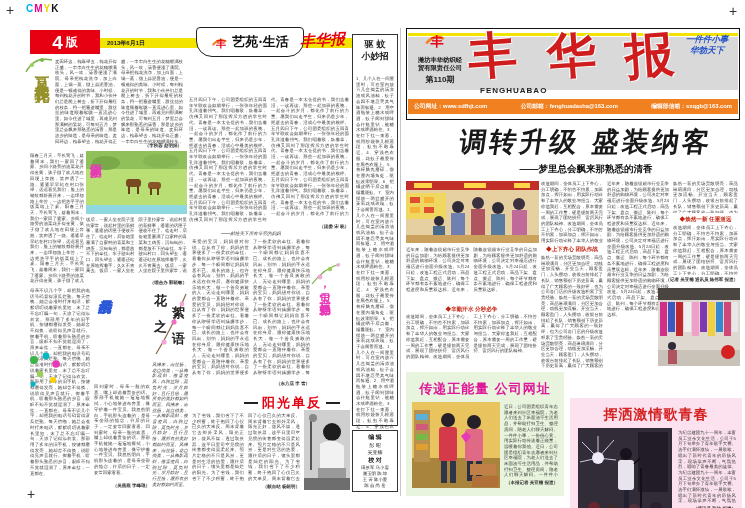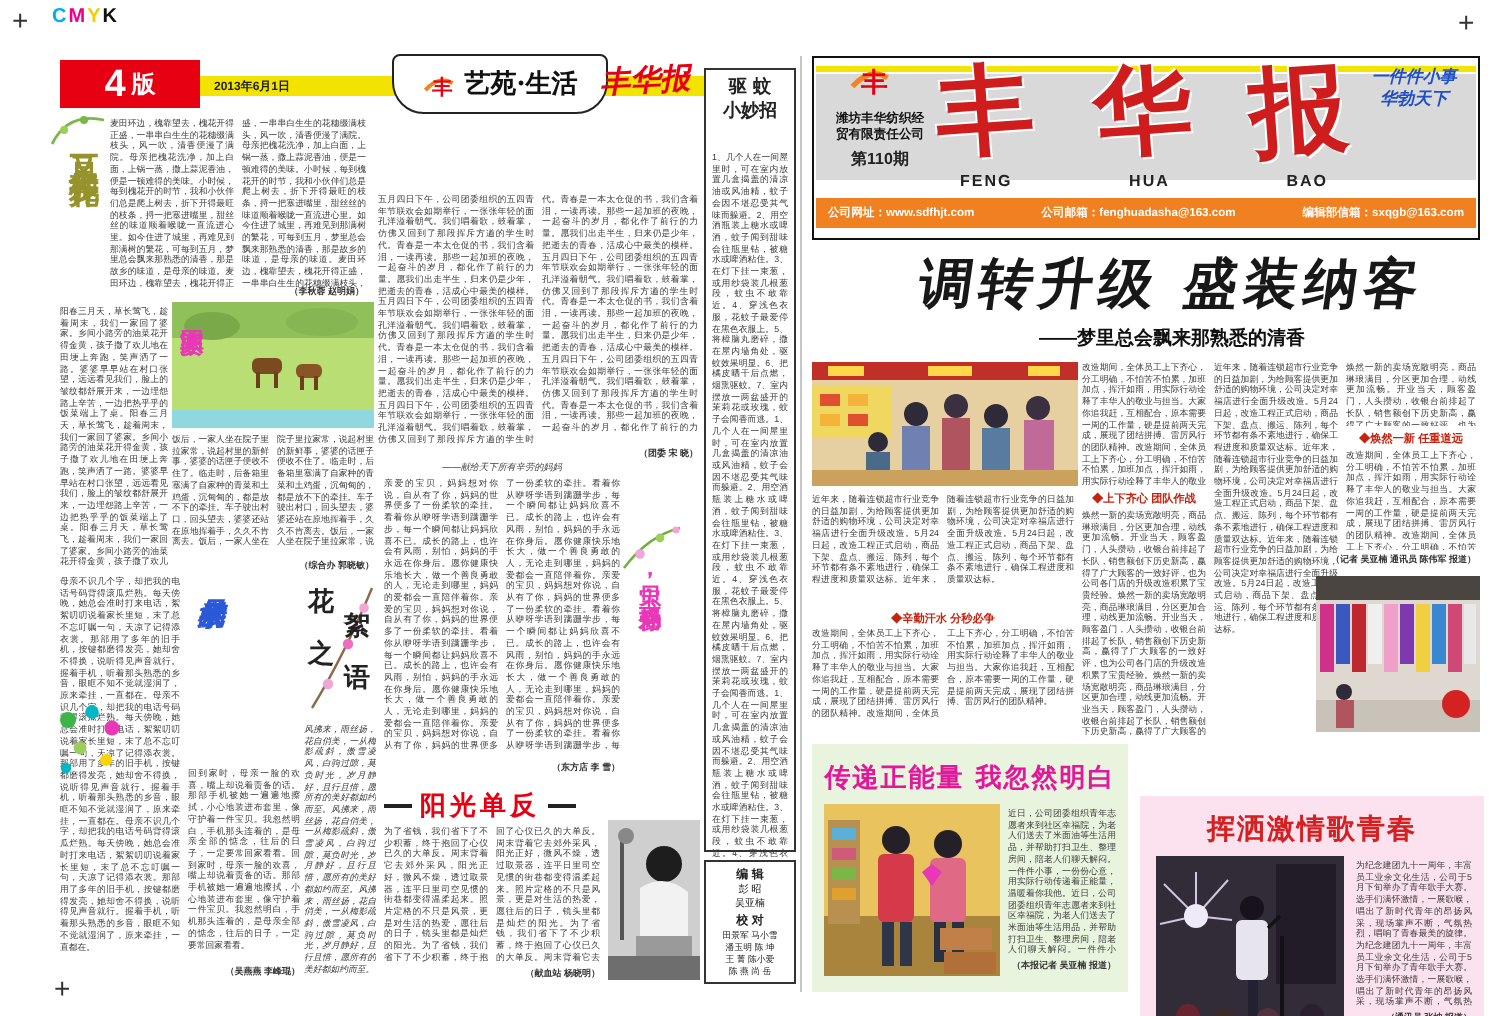--- a/index.html
+++ b/index.html
@@ -49,21 +49,21 @@
   .mh-box{position:absolute;left:406px;top:28px;width:334px;height:92px;border:1.5px solid #111;
           background:#fff;box-sizing:border-box;}
   .mh-gray{position:absolute;left:408px;top:37px;width:330px;height:53px;background:#d9d9d9;}
   .mh-company{position:absolute;left:409px;top:56px;width:62px;text-align:center;font-size:6.3px;
               font-weight:bold;line-height:7.5px;color:#111;}
   .mh-issue{position:absolute;left:409px;top:74px;width:62px;text-align:center;font-size:8px;font-weight:bold;}
   .mh-title{position:absolute;left:468px;top:24px;width:206px;height:64px;display:flex;
             justify-content:space-between;align-items:center;}
   .mh-title span{font-size:49px;font-weight:bold;color:#cf1d1d;font-family:"DejaVu Serif",serif;
                  transform:rotate(-4deg);text-shadow:1px 1px 0 #fff,-1px -1px 0 #fff;}
-  .mh-py{position:absolute;left:480px;top:86px;width:184px;display:flex;justify-content:space-between;
+  .mh-py{position:absolute;left:480px;top:86px;width:184px;display:flex;justify-content:flex-start;
          font-size:8px;font-weight:bold;color:#222;letter-spacing:1px;}
   .mh-slogan{position:absolute;left:678px;top:34px;width:58px;text-align:center;font-size:8.5px;
              font-weight:bold;font-style:italic;color:#2050c8;line-height:11px;
              font-family:"DejaVu Serif",serif;}
   .mh-date{position:absolute;left:677px;top:63px;width:61px;font-size:5.5px;font-weight:bold;color:#111;}
   .mh-date .no{font-size:13px;font-weight:bold;}
   .mh-orange{position:absolute;left:408px;top:99px;width:330px;height:15px;background:#f08020;
              display:flex;align-items:center;justify-content:space-between;padding:0 6px;
              box-sizing:border-box;}
   .mh-orange span{font-size:5.8px;font-weight:bold;color:#fff;}
@@ -71,21 +71,21 @@
             font-weight:bold;color:#181818;font-family:"DejaVu Serif",serif;letter-spacing:3px;
             transform:skewX(-8deg);}
   .subline{position:absolute;left:440px;top:163px;width:292px;text-align:center;font-size:9.5px;
            font-weight:bold;color:#111;}
   
   .fgreen{position:absolute;left:406px;top:372px;width:158px;height:124px;background:#e9f4de;}
   .fpink{position:absolute;left:570px;top:372px;width:172px;height:124px;background:#fbe2ee;margin-top:26px;}
   .ftitle{position:absolute;width:100%;text-align:center;font-weight:bold;
           font-family:"DejaVu Serif",serif;letter-spacing:1px;}
   .dash{width:14px;height:1.5px;background:#222;}
-  .ygline{display:flex;align-items:center;justify-content:flex-start;gap:4px;}
+  .ygline{display:flex;align-items:center;justify-content:flex-end;gap:4px;}
   .vdivider{position:absolute;left:400px;top:28px;width:1px;height:468px;background:#c6c6c6;}
 </style>
 </head>
 <body>
 
 <div class="canvas">
 
   <div class="plus" style="left:6px;top:2px;">+</div>
   <div class="cmyk" style="left:26px;top:3px;"><span class="c">C</span><span class="m">M</span><span class="y">Y</span><span class="k">K</span></div>
   <div class="plus" style="left:729px;top:3px;">+</div>
@@ -305,21 +305,21 @@
       <rect x="66" y="14" width="7" height="34" fill="#d04878"></rect>
         <rect x="74" y="14" width="6" height="30" fill="#e8e8e8"></rect>
       <rect y="62" width="82" height="16" fill="#c9c2b8"></rect>
       <circle cx="70" cy="64" r="7" fill="#d42222"></circle>
       <circle cx="14" cy="58" r="4" fill="#2e2a38"></circle>
         <rect x="10" y="62" width="9" height="14" fill="#b05560"></rect>
     </svg>
   </div>
 
   <div class="fgreen">
-    <div class="ftitle" style="top:8px;font-size:13px;color:#e0189a;">传递正能量 我忽然明白</div>
+    <div class="ftitle" style="top:8px;font-size:13px;color:#e0189a;">传递正能量 公司网址</div>
     <div class="ph" style="left:6px;top:30px;width:88px;height:86px;">
       <svg width="88" height="86" viewBox="0 0 88 86">
         <rect width="88" height="86" fill="#e8c35e"></rect>
         <rect y="56" width="88" height="30" fill="#a8843c"></rect>
         <rect x="2" y="8" width="16" height="52" fill="#b89050"></rect>
         <rect x="4" y="12" width="12" height="6" fill="#5ab0d8"></rect>
           <rect x="4" y="22" width="12" height="6" fill="#d05a7a"></rect>
         <rect x="4" y="32" width="12" height="6" fill="#7ab648"></rect>
           <rect x="4" y="42" width="12" height="6" fill="#e0a030"></rect>
         <circle cx="36" cy="18" r="7" fill="#251f28"></circle>

